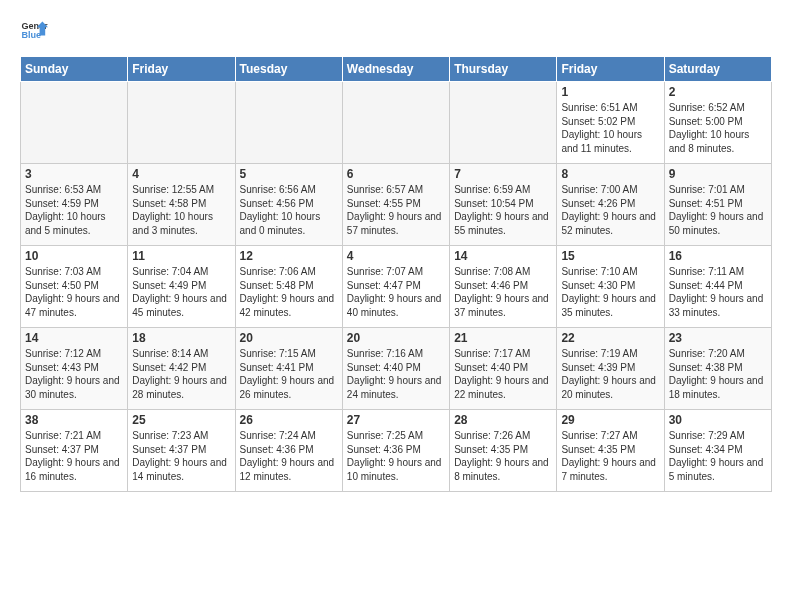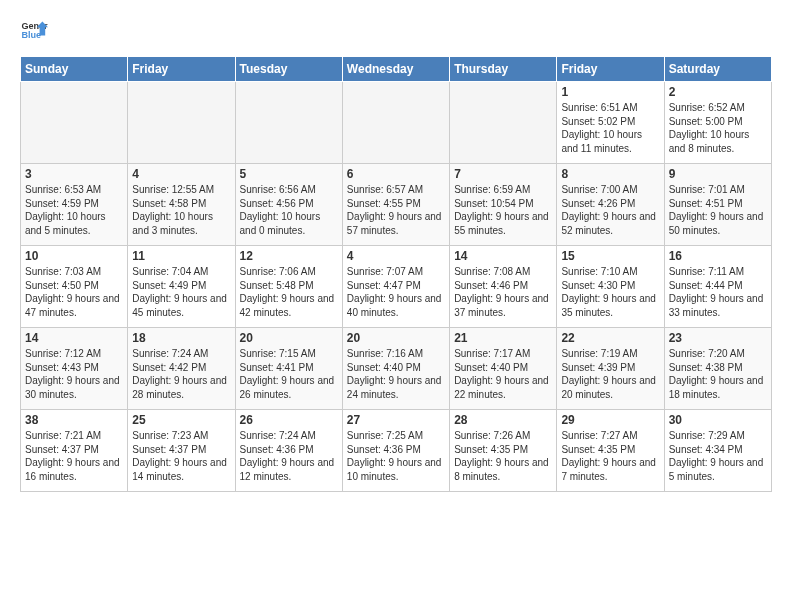--- a/index.html
+++ b/index.html
@@ -223,21 +223,21 @@
         </tr>
         <tr>
           <td>
             <span class="day-num">14</span>
             <div class="day-info">Sunrise: 7:12 AM
 Sunset: 4:43 PM
 Daylight: 9 hours and 30 minutes.</div>
           </td>
           <td>
             <span class="day-num">18</span>
-            <div class="day-info">Sunrise: 7:24 AM
+            <div class="day-info">Sunrise: 8:14 AM
 Sunset: 4:42 PM
 Daylight: 9 hours and 28 minutes.</div>
           </td>
           <td>
             <span class="day-num">20</span>
             <div class="day-info">Sunrise: 7:15 AM
 Sunset: 4:41 PM
 Daylight: 9 hours and 26 minutes.</div>
           </td>
           <td>

